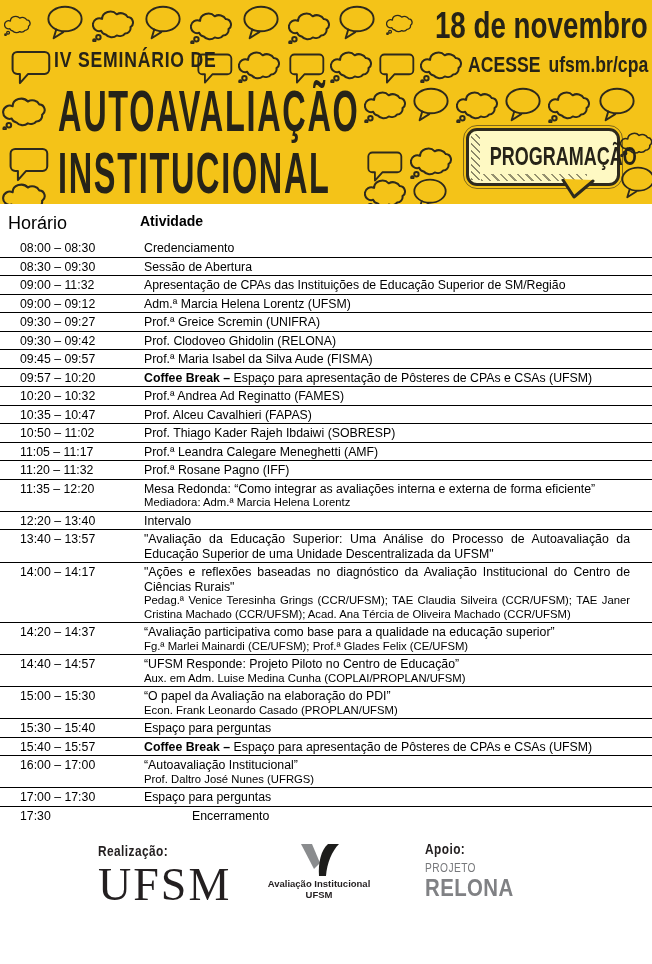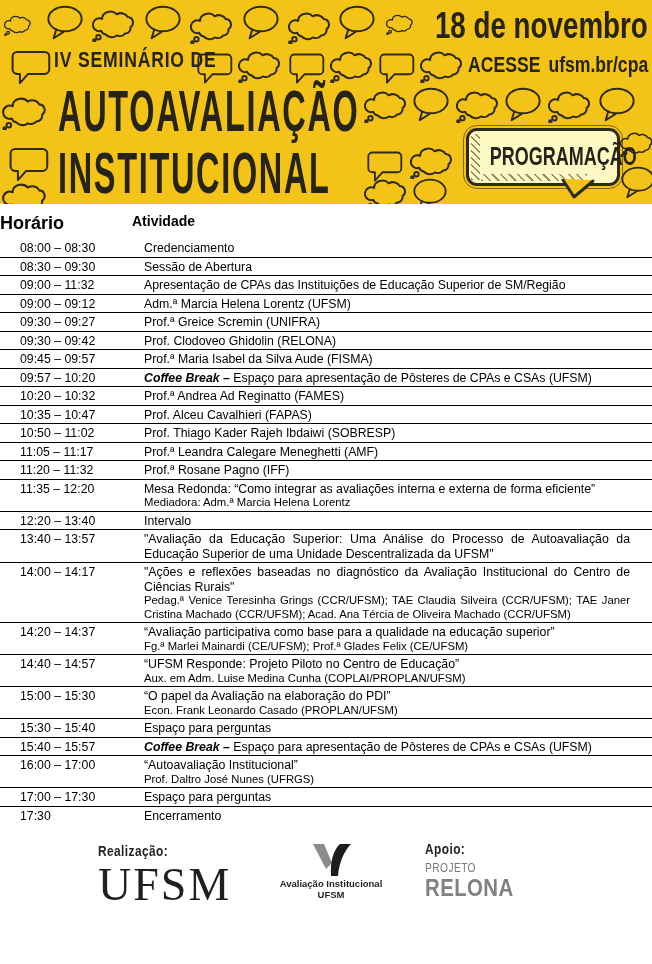--- a/index.html
+++ b/index.html
@@ -69,40 +69,40 @@
   .badge .badge-text {
     display:block; width:100%; text-align:center;
     line-height:50px; font-size:25px; font-weight:bold;
     transform:scaleX(.72); transform-origin:50% 50%;
     white-space:nowrap; color:#262318;
   }
   .badge-tail { position:absolute; left:560px; top:179px; width:36px; height:22px; }
 
   
   .sched-head { display:flex; padding:9px 0 5px; }
-  .sched-head .h-time { width:132px; font-size:18px; font-weight:bold; }
+  .sched-head .h-time { width:132px; padding-left:8px; font-size:18px; font-weight:normal; }
   .sched-head .h-act  { font-size:14px; font-weight:bold; }
   .rows { width:652px; }
   .row { display:flex; border-bottom:1px solid #000; padding:2px 12px 1px; }
-  .row:last-child { border-bottom:none; }
+  .row:last-child { border-bottom:none;gap:48px; }
   .row .time { flex:0 0 132px; width:132px; padding-left:8px; box-sizing:border-box;
                font-size:12.3px; line-height:14.5px; }
   .row .act  { flex:1; padding-right:10px; font-size:12.3px; line-height:14.5px; text-align:justify; }
   .line.s { font-size:11.3px; line-height:13.5px; }
-  .seg.bi { font-weight:bold; font-style:italic; }
+  .seg.bi { font-weight:bold; }
 
   
   .footer { position:relative; height:92px; margin-top:16px; }
   .f-real { position:absolute; left:98px; top:2px; }
   .f-real .lbl { font-size:14px; font-weight:bold; letter-spacing:.5px;
                  transform:scaleX(.85); transform-origin:0 50%; display:inline-block; color:#231f20; }
   .f-real .ufsm { font-family:"Liberation Serif", serif; font-size:46px; font-weight:normal;
                   letter-spacing:2px; color:#231f20; line-height:1; margin-top:1px;
                   transform:scaleY(1.02); transform-origin:0 0; }
-  .f-center { position:absolute; left:275px; top:2px; width:112px; text-align:center; }
+  .f-center { position:absolute; left:263px; top:2px; width:112px; text-align:center; }
   .f-center .mark { display:block; margin:0 auto; }
   .f-center .cap { font-size:9.5px; font-weight:bold; color:#231f20; line-height:11px; }
   .f-apoio { position:absolute; left:425px; top:0; }
   .f-apoio .lbl { font-size:14px; font-weight:bold; letter-spacing:.5px;
                   transform:scaleX(.85); transform-origin:0 50%; display:inline-block; color:#231f20; }
   .f-apoio .projeto { font-size:12px; color:#77787B; letter-spacing:.5px; margin-top:3px;
                       transform:scaleX(.85); transform-origin:0 50%; }
   .f-apoio .relona  { font-size:24px; font-weight:bold; color:#808184; letter-spacing:.5px;
                       transform:scaleX(.85); transform-origin:0 50%; line-height:1.05; }
 </style>

